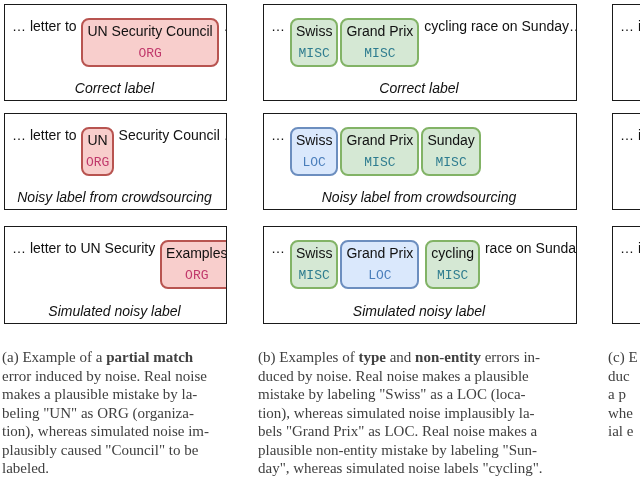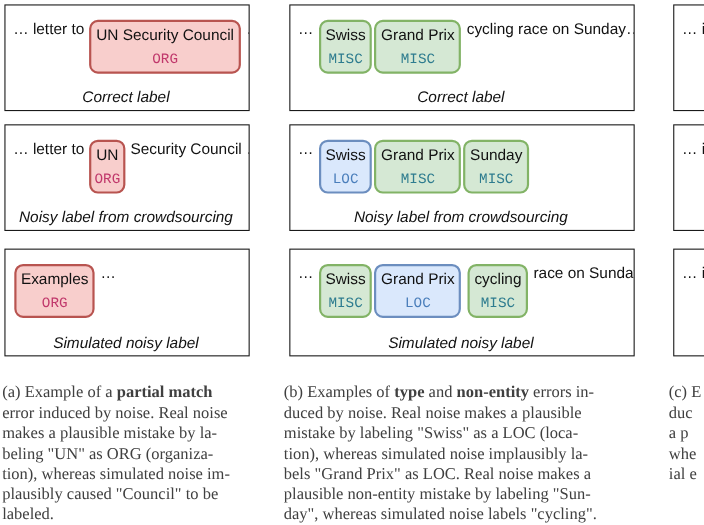--- a/index.html
+++ b/index.html
@@ -69,20 +69,21 @@
   <div class="panel col-a row-2">
     <div class="sentence">
         <span class="tok">… letter to </span>
         <span class="ent ent-red"><span>UN</span><span class="lab">ORG</span></span>
         <span class="tok"> Security Council …</span>
       </div>
     <div class="footer">Noisy label from crowdsourcing</div>
   </div>
   <div class="panel col-a row-3">
     <div class="sentence">
+        <span class="tok">… letter to UN Security </span>
         <span class="ent ent-red"><span>Examples</span><span class="lab">ORG</span></span>
         <span class="tok"> …</span>
       </div>
     <div class="footer">Simulated noisy label</div>
   </div>
 
   <div class="panel col-b row-1">
     <div class="sentence">
         <span class="tok">… </span>
         <span class="ent ent-green"><span>Swiss</span><span class="lab">MISC</span></span>

